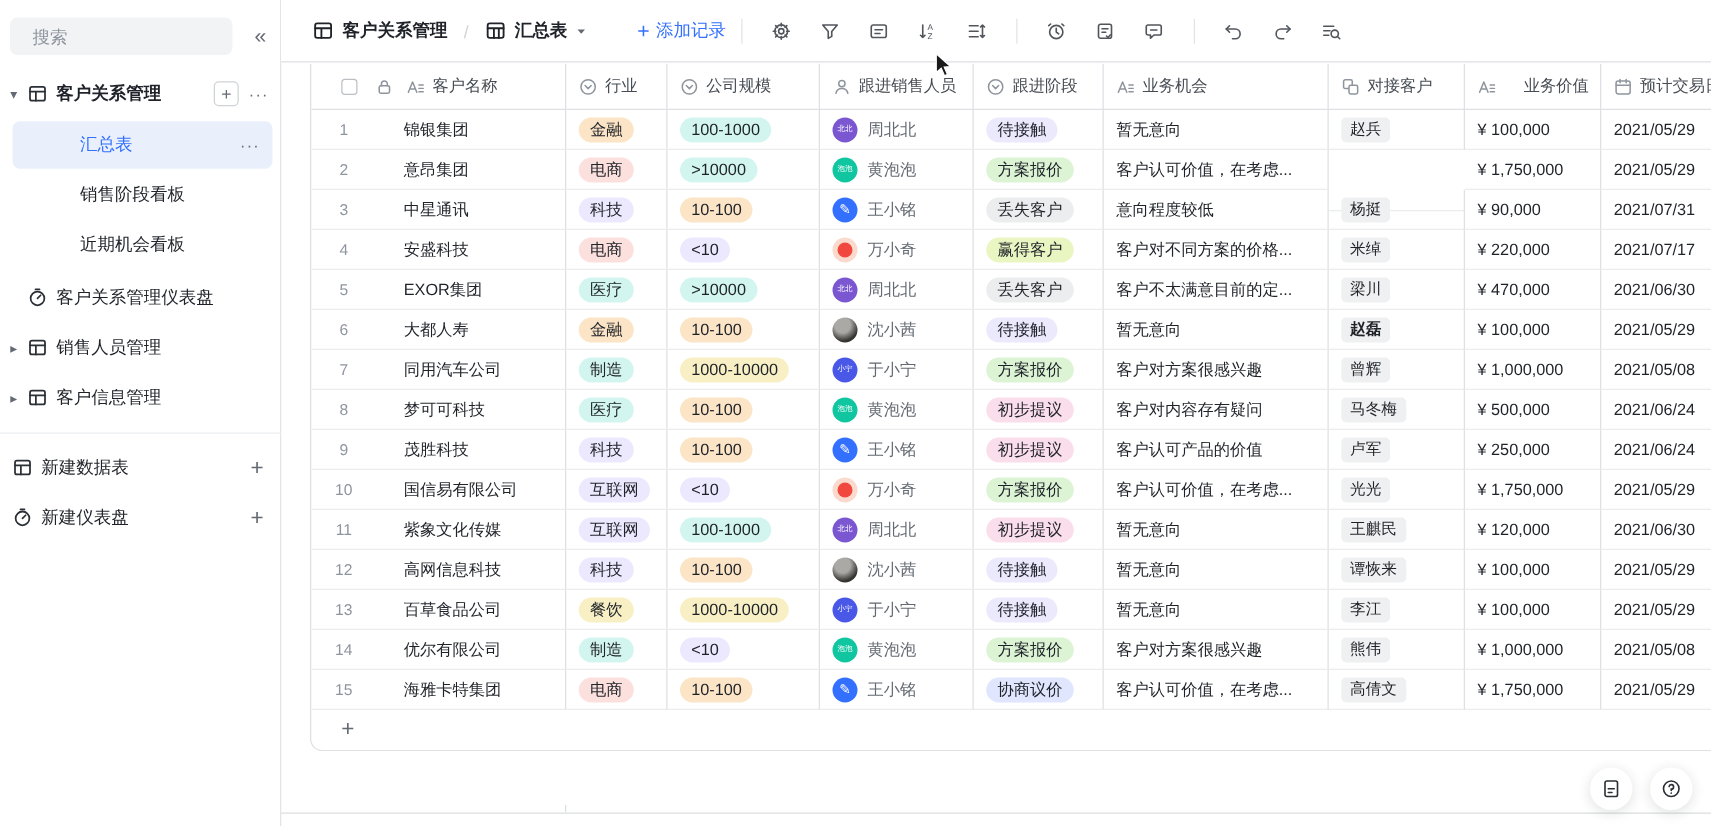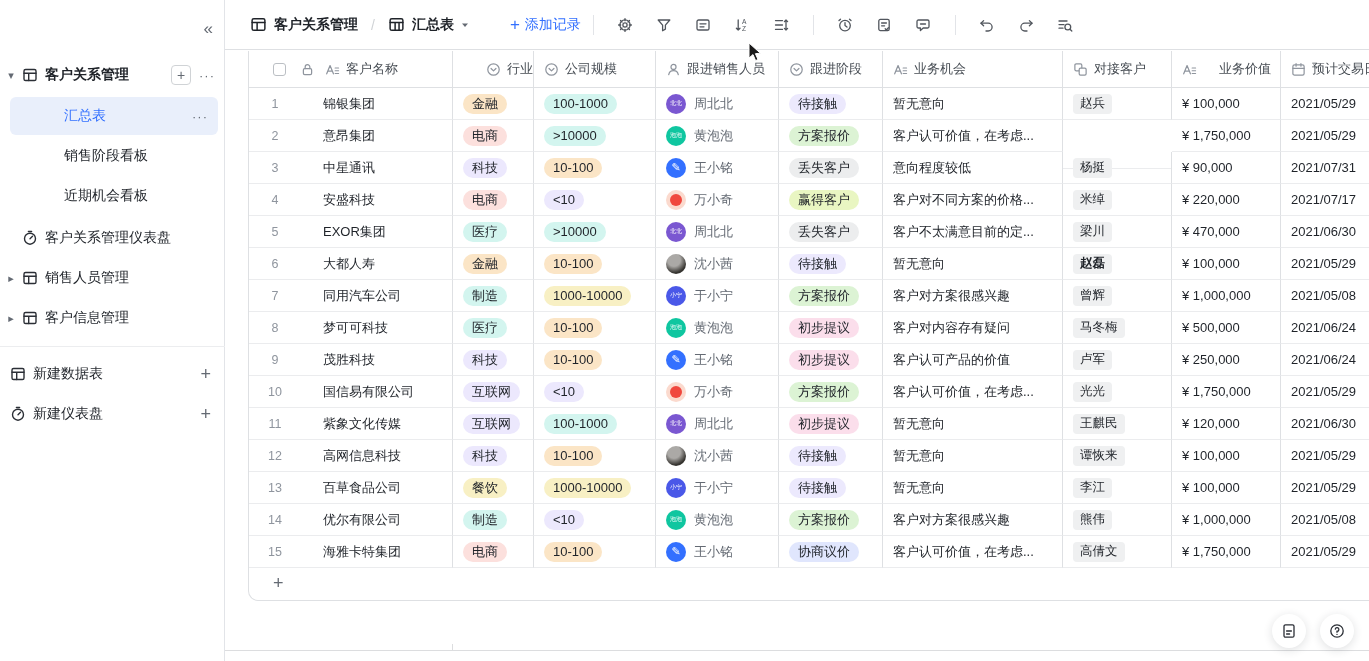--- a/index.html
+++ b/index.html
@@ -79,20 +79,29 @@
        color:#2B2F36;cursor:pointer;}
   .fab svg{width:16px;height:16px;}
   .fab.doc{left:1272px;top:614px;}
   .fab.help{left:1320px;top:614px;}
   .cursor{position:absolute;left:748px;top:42px;z-index:50;pointer-events:none;}
 </style>
 </head>
 <body>
 
 <aside class="sidebar">
+  <div class="search-box">
+    <span class="s-ico">
+      <svg viewBox="0 0 16 16" fill="none" stroke="#646A73" stroke-width="1.4">
+          <circle cx="7" cy="7" r="4.6"></circle>
+          <path d="M10.5 10.5L14 14" stroke-linecap="round"></path>
+        </svg>
+    </span>
+    <input placeholder="搜索" style="">
+  </div>
   <span class="collapse-btn">«</span>
 
   <div class="side-row" style="top:55px;">
     <span class="caret">▾</span>
     <span class="s-ico">
         <svg viewBox="0 0 16 16" fill="none" stroke="currentColor" stroke-width="1.3" stroke-linecap="round" stroke-linejoin="round">
           <rect x="2" y="2.5" width="12" height="11" rx="1.6" stroke-width="1.4"></rect>
           <path d="M2 6.2h12M6.7 6.2v7.3" stroke-width="1.4"></path>
         </svg>
       </span>
@@ -298,21 +307,21 @@
             </svg>
           </span>
           <span class="f-ico">
             <svg viewBox="0 0 16 16" fill="none" stroke="currentColor" stroke-width="1.3" stroke-linecap="round" stroke-linejoin="round">
               <path d="M1.8 12.6L5.4 3.8l3.6 8.8M2.9 9.8h5"></path>
               <path d="M10.8 6.4h3.7M10.8 9.3h3.7M10.8 12.2h3.7" stroke-width="1.2"></path>
             </svg>
           </span>
           <span>客户名称</span>
         </div>
-        <div class="g-hcell" style="width: 81px; justify-content: flex-end;">
+        <div class="g-hcell" style="width: 81px;">
           <span class="f-ico">
             <svg viewBox="0 0 16 16" fill="none" stroke="currentColor" stroke-width="1.3" stroke-linecap="round" stroke-linejoin="round">
               <circle cx="8" cy="8" r="6.1"></circle>
               <path d="M5.4 6.9L8 9.5l2.6-2.6"></path>
             </svg>
           </span>
           <span>行业</span>
         </div>
         <div class="g-hcell" style="width: 122px;">
           <span class="f-ico">

